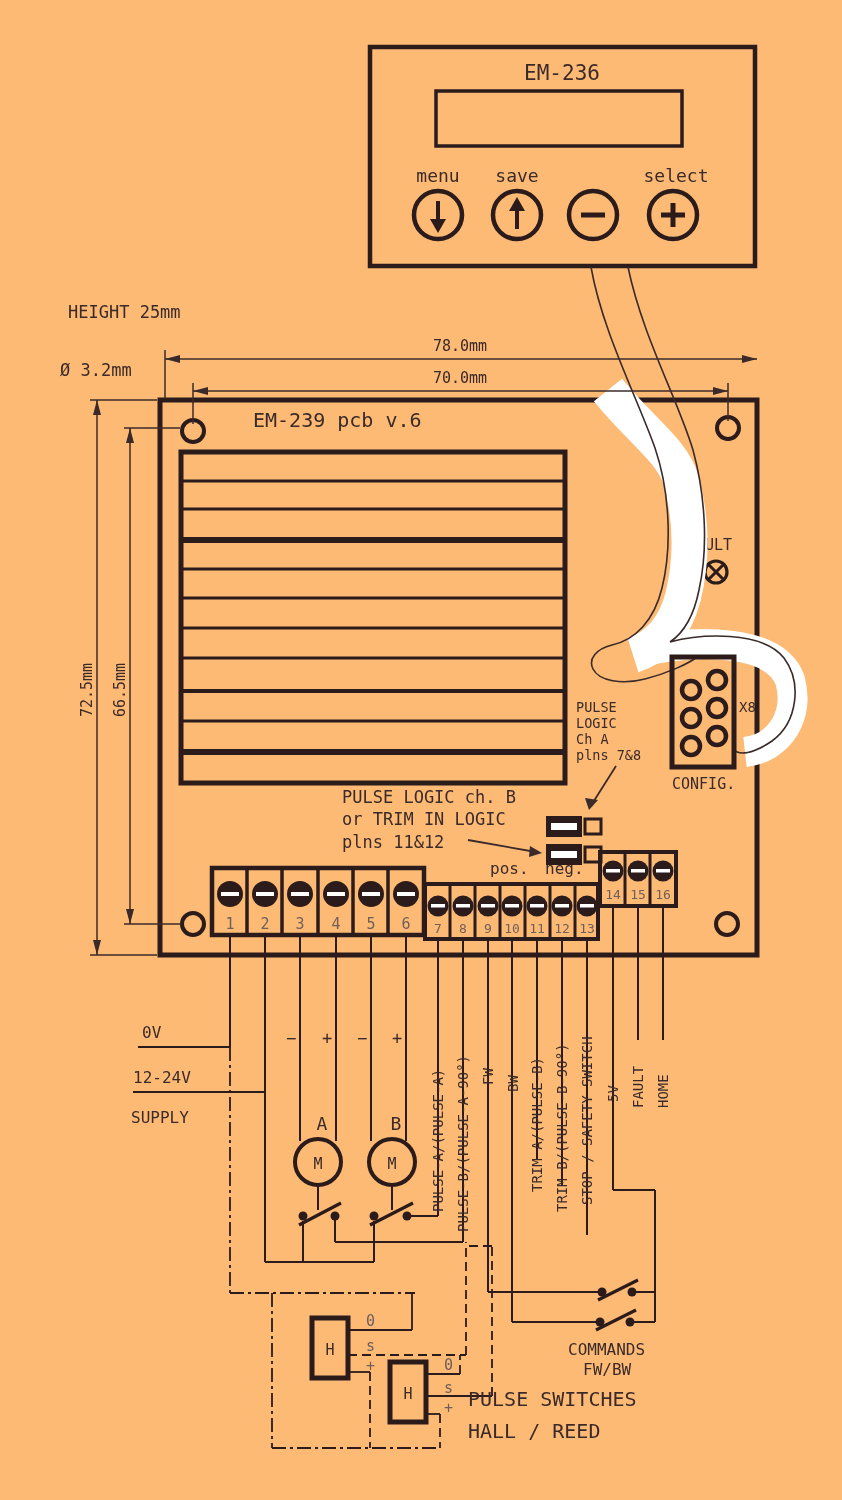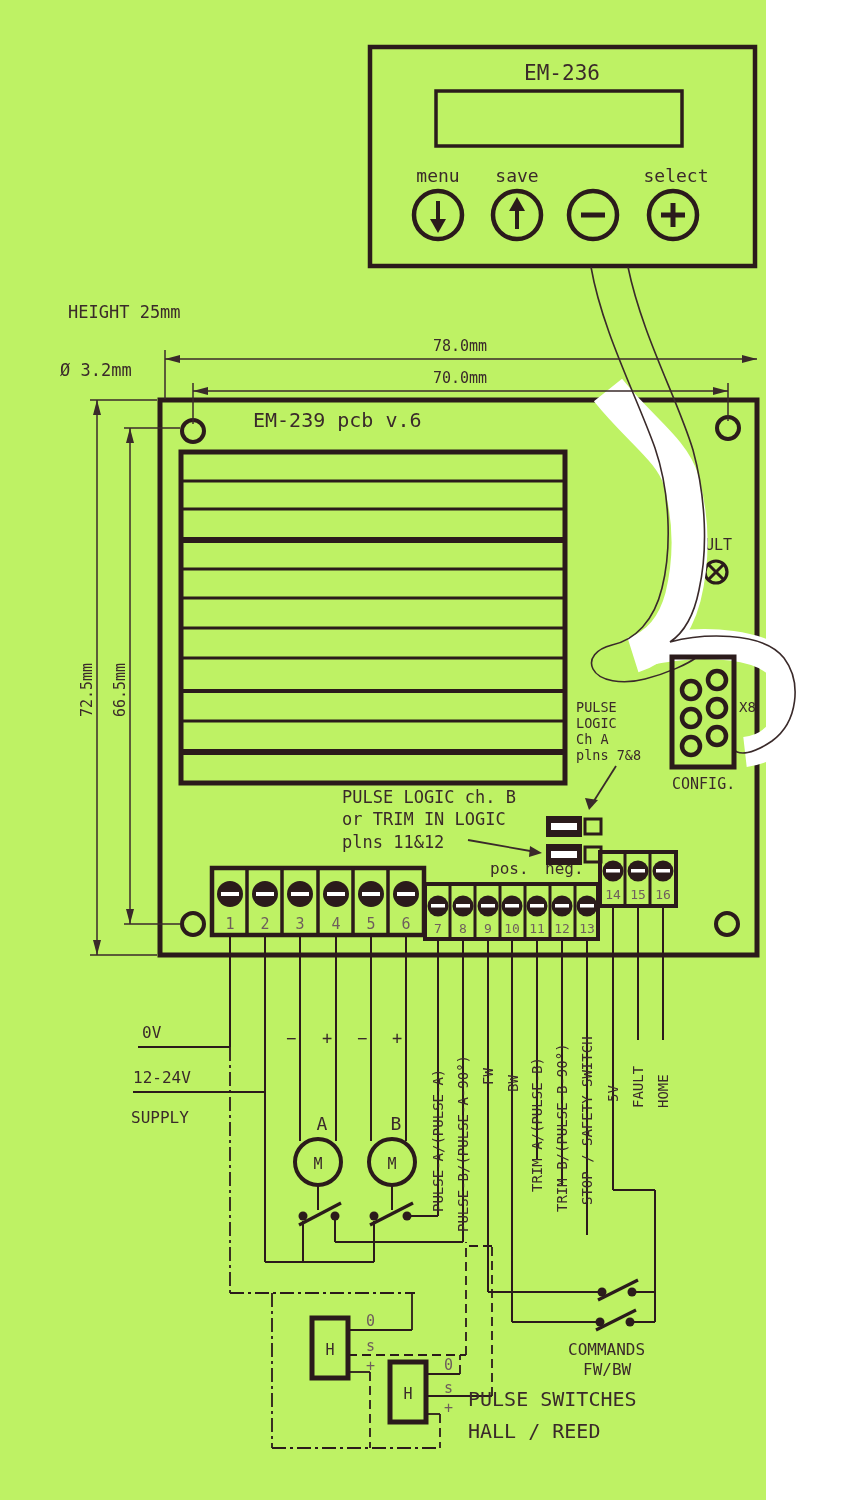--- a/index.html
+++ b/index.html
@@ -1,16 +1,16 @@
 <!DOCTYPE html>
 <html><head>
 <meta charset="utf-8">
 <style>
   html,body{margin:0;padding:0;background:#ffffff;}
-  .page{width:766px;height:1500px;position:relative;background:#bef264;text-align:right;}
+  .page{width:842px;height:1500px;position:relative;background:#fdba74;text-align:right;}
   svg text{font-family:"DejaVu Sans Mono",monospace;fill:#3a2a2a;}
   svg .gray{fill:#6e5e5c;}
   svg .ln{stroke:#2b1b1b;fill:none;}
   svg .thin{stroke:#3a2a2a;fill:none;}
 </style>
 </head>
 <body>
 
 <div class="page">
 <svg width="842" height="1500" viewBox="0 0 842 1500">

